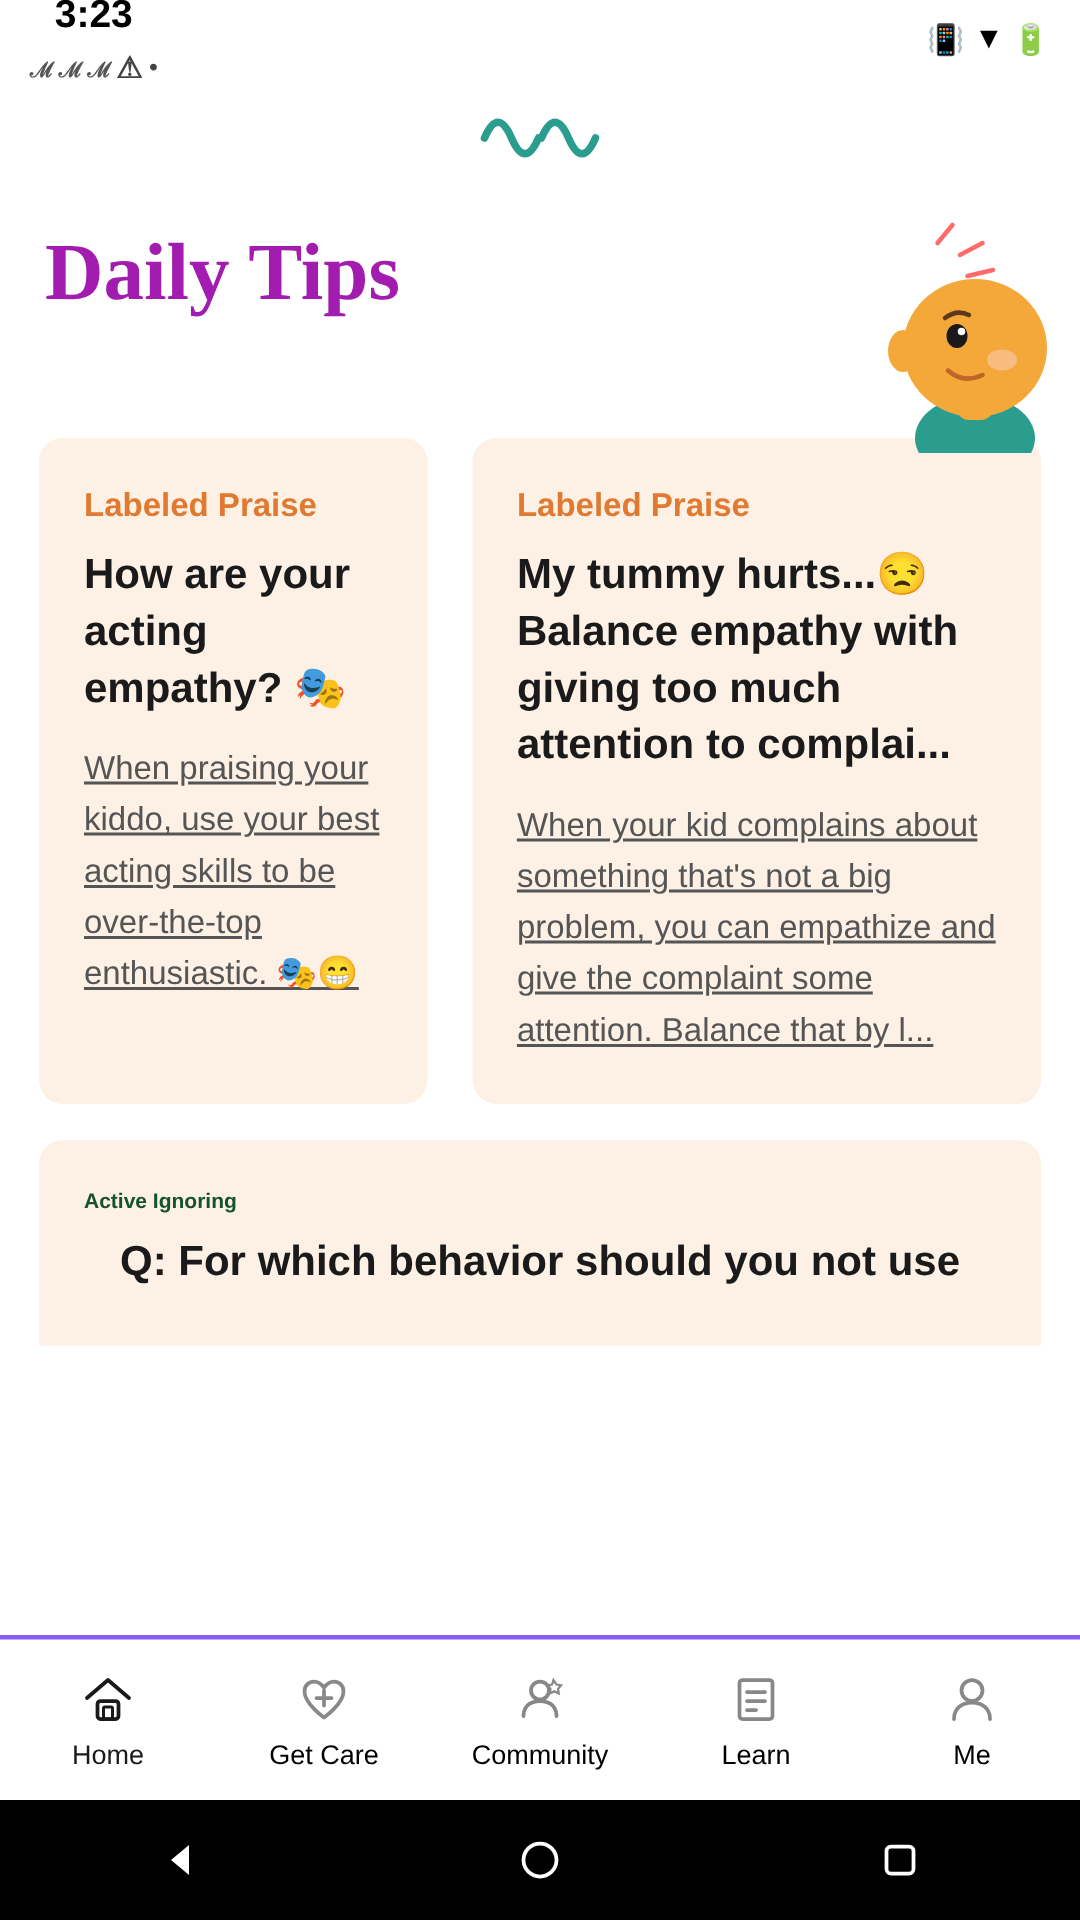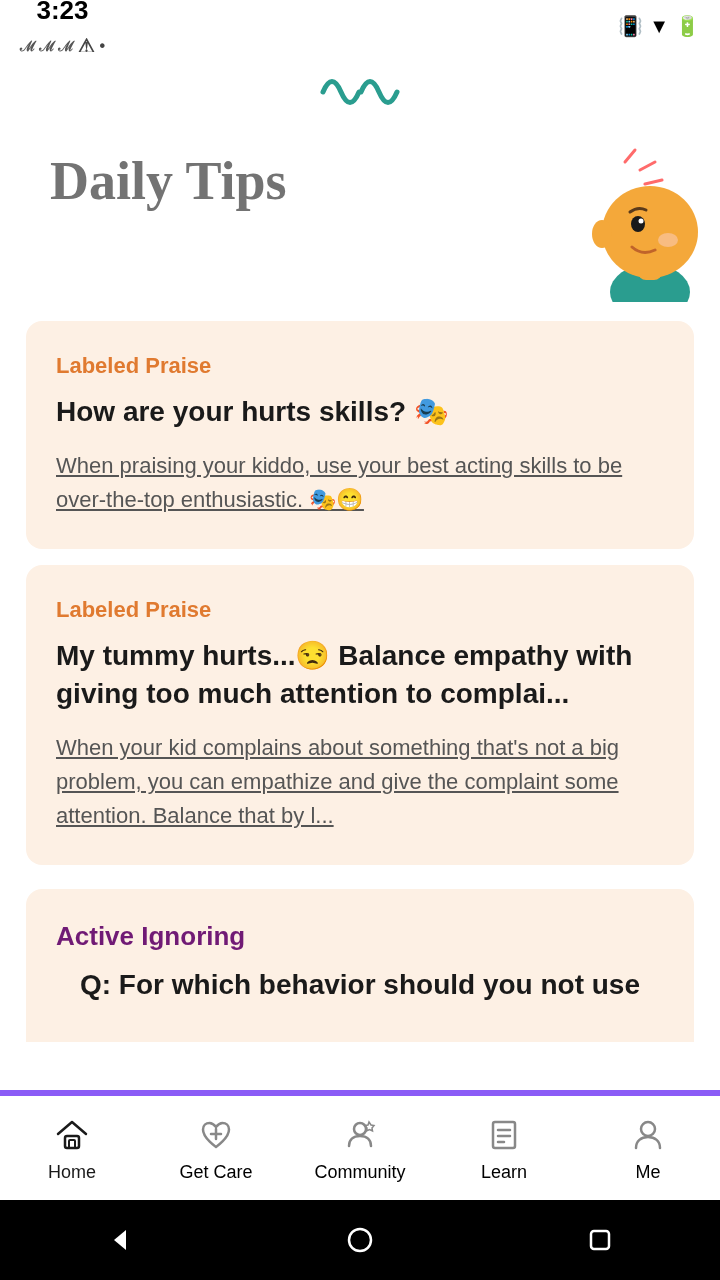--- a/index.html
+++ b/index.html
@@ -78,41 +78,39 @@
 
     
     .header-section {
       position: relative;
       padding: 20px 30px 20px 30px;
       min-height: 160px;
     }
     .daily-tips-title {
       font-size: 54px;
       font-weight: 700;
-      color: #737373;
+      color: #a21caf;
       font-family: Georgia, serif;
       line-height: 1.1;
       max-width: 420px;
-      margin-left: 20px;
     }
     .illustration {
       position: absolute;
       right: 10px;
       top: 10px;
       width: 180px;
       height: 160px;
     }
 
     
     .cards-container {
       padding: 0 26px;
       display: flex;
-      flex-direction: column;
-      gap: 16px;
-      margin-top: 29px;
+      flex-direction: row;
+      gap: 30px;
     }
 
     .card {
       background: #fdf0e4;
       border-radius: 16px;
       padding: 32px 30px;
     }
 
     .card-category {
       font-size: 22px;
@@ -137,39 +135,39 @@
     }
 
     
     .card-partial {
       background: #fdf0e4;
       border-radius: 16px 16px 0 0;
       padding: 32px 30px 20px 30px;
       margin: 0 26px;
     }
     .card-partial .card-category {
-      font-size: 26px;
+      font-size: 14px;
       font-weight: 600;
-      color: #701a75;
+      color: #14532d;
       margin-bottom: 14px;
     }
     .card-partial .card-title {
       font-size: 28px;
       font-weight: 700;
       color: #1a1a1a;
       line-height: 1.35;
       text-align: center;
     }
 
     
     .bottom-nav {
       width: 720px;
       height: 110px;
       background: #ffffff;
-      border-top: 6px solid #8b5cf6;
+      border-top: 3px solid #8b5cf6;
       display: flex;
       align-items: stretch;
       flex-shrink: 0;
     }
     .nav-item {
       flex: 1;
       display: flex;
       flex-direction: column;
       align-items: center;
       justify-content: center;
@@ -286,21 +284,21 @@
 
         <ellipse cx="138" cy="98" rx="10" ry="7" fill="#f9c4a0" opacity="0.7"></ellipse>
       </svg>
     </div>
   </div>
 
   <div class="cards-container">
 
     <div class="card">
       <div class="card-category">Labeled Praise</div>
-      <div class="card-title">How are your hurts skills? 🎭</div>
+      <div class="card-title">How are your acting empathy? 🎭</div>
       <div class="card-body">When praising your kiddo, use your best acting skills to be over-the-top enthusiastic. 🎭😁</div>
     </div>
 
     <div class="card">
       <div class="card-category">Labeled Praise</div>
       <div class="card-title">My tummy hurts...😒  Balance empathy with giving too much attention to complai...</div>
       <div class="card-body">When your kid complains about something that's not a big problem, you can empathize and give the complaint some attention. Balance that by l...</div>
     </div>
 
   </div>

